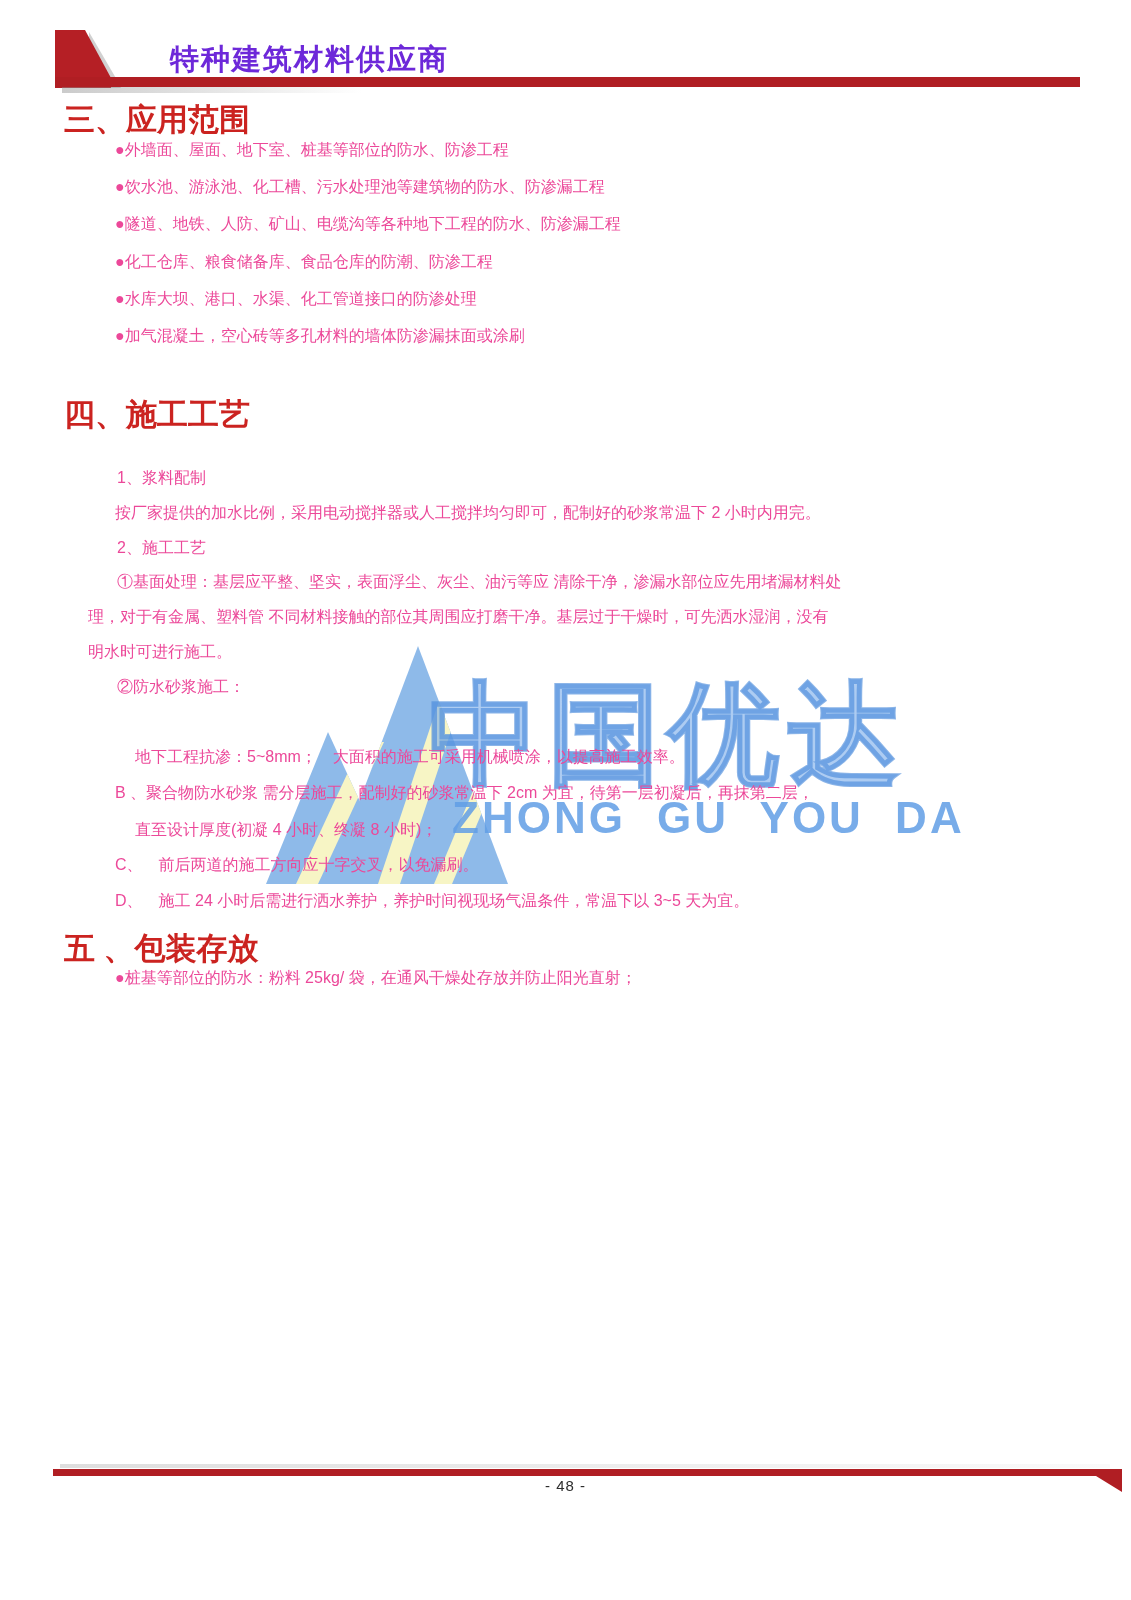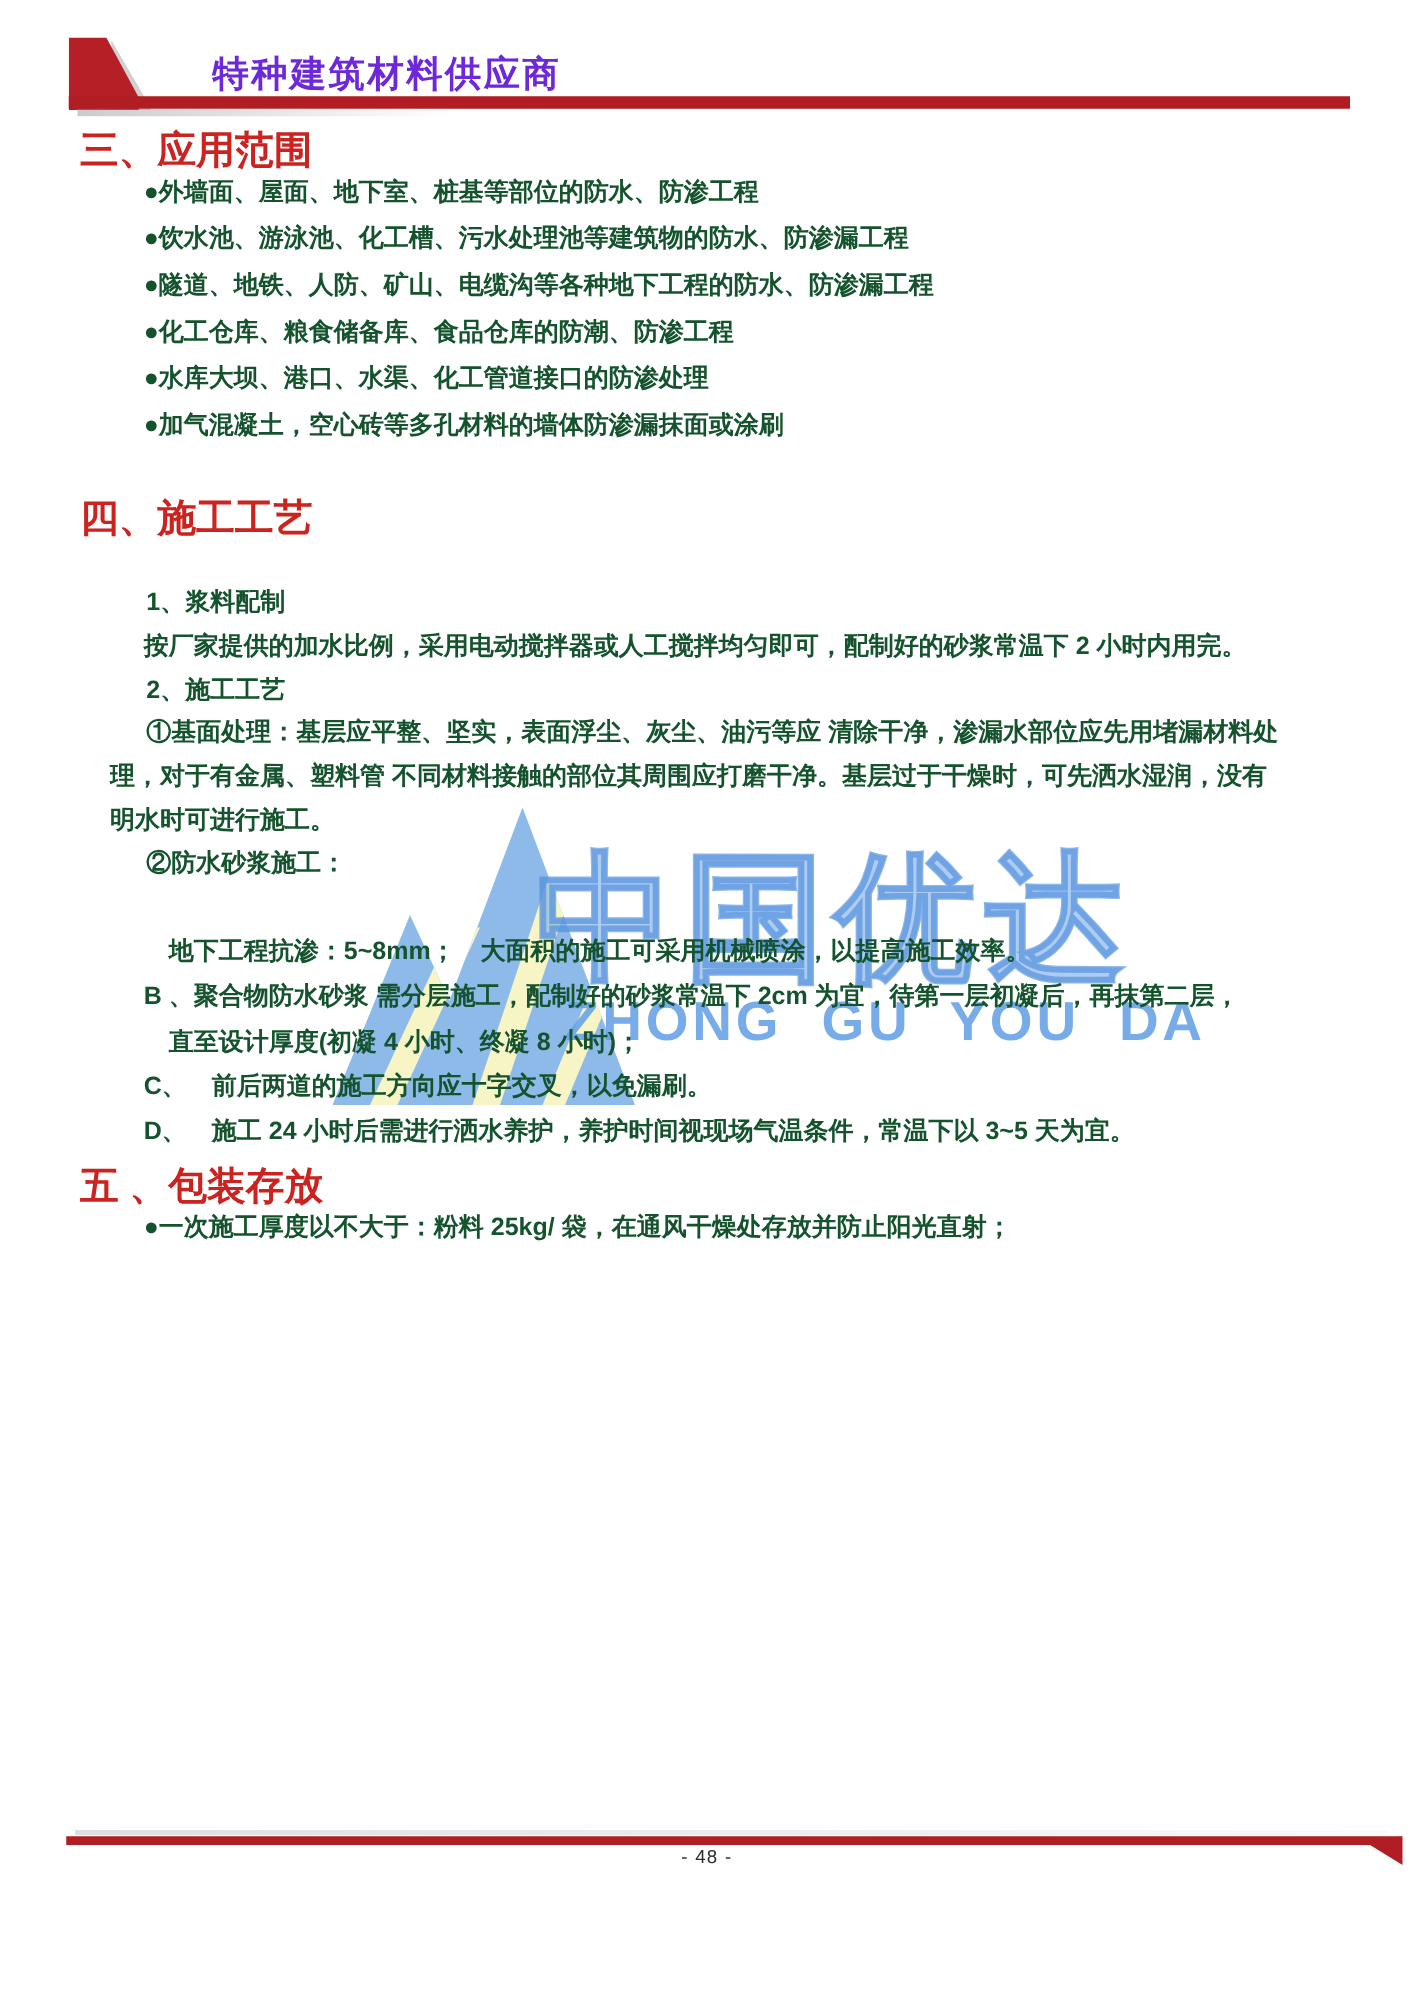--- a/index.html
+++ b/index.html
@@ -16,21 +16,21 @@
   .hdr-rule{position:absolute;left:55px;top:77px;width:1025px;height:10px;background:#b01e23;}
   .hdr-rule-shadow{position:absolute;left:62px;top:87px;width:300px;height:6px;
     background:linear-gradient(to right, rgba(140,140,140,.45), rgba(140,140,140,0));}
   .hdr-title{
     position:absolute;left:170px;top:40px;
     font-size:29px;font-weight:700;letter-spacing:2px;color:#6d28d9;white-space:nowrap;
   }
   
   .h-red{position:absolute;left:64px;font-size:31px;font-weight:700;color:#cb2320;white-space:nowrap;}
   
-  .bline{position:absolute;font-size:20px;color:#14532d;white-space:nowrap;z-index:2;font-weight:bold;}
+  .bline{position:absolute;font-size:16px;color:#ec4899;white-space:nowrap;z-index:2;}
   
   .wm{position:absolute;z-index:1;}
   .wm-cn{
     left:428px;top:660px;
     font-size:112px;font-weight:700;letter-spacing:8px;white-space:nowrap;
     color:rgba(122,173,234,0.62);
     -webkit-text-stroke:2px rgba(78,142,220,0.65);
   }
   .wm-en{
     left:452px;top:793px;
@@ -98,20 +98,20 @@
   <div class="bline" style="left:88px;top:607px">理，对于有金属、塑料管 不同材料接触的部位其周围应打磨干净。基层过于干燥时，可先洒水湿润，没有</div>
   <div class="bline" style="left:88px;top:642px">明水时可进行施工。</div>
   <div class="bline" style="left:117px;top:677px">②防水砂浆施工：</div>
   <div class="bline" style="left:135px;top:747px">地下工程抗渗：5~8mm；　大面积的施工可采用机械喷涂，以提高施工效率。</div>
   <div class="bline" style="left:115px;top:783px">B 、聚合物防水砂浆 需分层施工，配制好的砂浆常温下 2cm 为宜，待第一层初凝后，再抹第二层，</div>
   <div class="bline" style="left:135px;top:820px">直至设计厚度(初凝 4 小时、终凝 8 小时)；</div>
   <div class="bline" style="left:115px;top:855px">C、　前后两道的施工方向应十字交叉，以免漏刷。</div>
   <div class="bline" style="left:115px;top:891px">D、　施工 24 小时后需进行洒水养护，养护时间视现场气温条件，常温下以 3~5 天为宜。</div>
 
   <div class="h-red" style="top:928px">五 、包装存放</div>
-  <div class="bline" style="left:115px;top:968px">●一次施工厚度以不大于：粉料 25kg/ 袋，在通风干燥处存放并防止阳光直射；</div>
+  <div class="bline" style="left:115px;top:968px">●桩基等部位的防水：粉料 25kg/ 袋，在通风干燥处存放并防止阳光直射；</div>
 
   <div class="ftr-shadow"></div>
   <div class="ftr-rule"></div>
   <div class="ftr-fold"></div>
   <div class="page-num">- 48 -</div>
 
 </div>
 
 </body></html>

